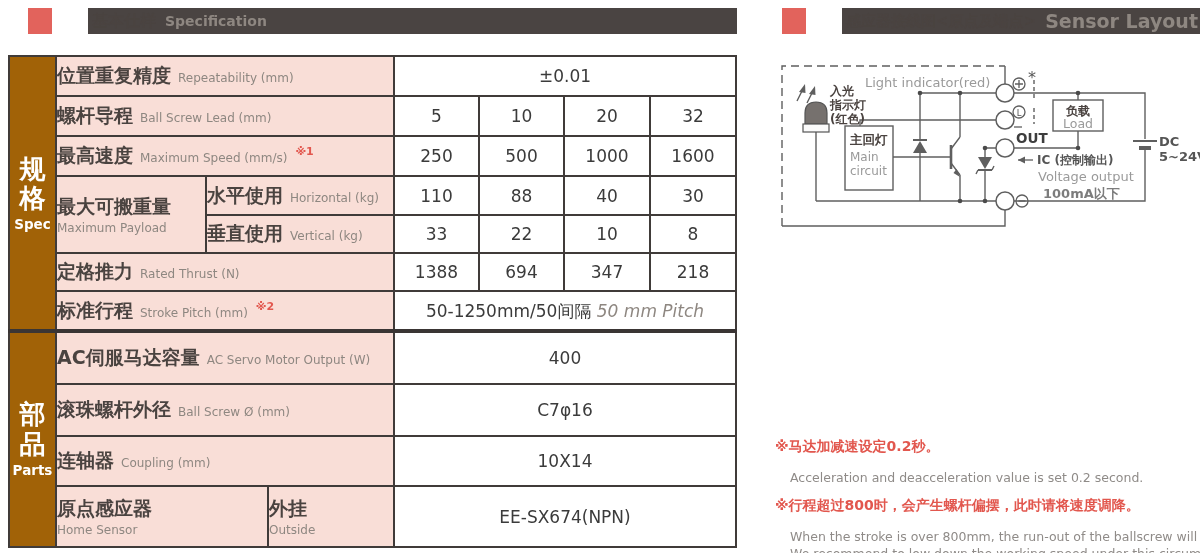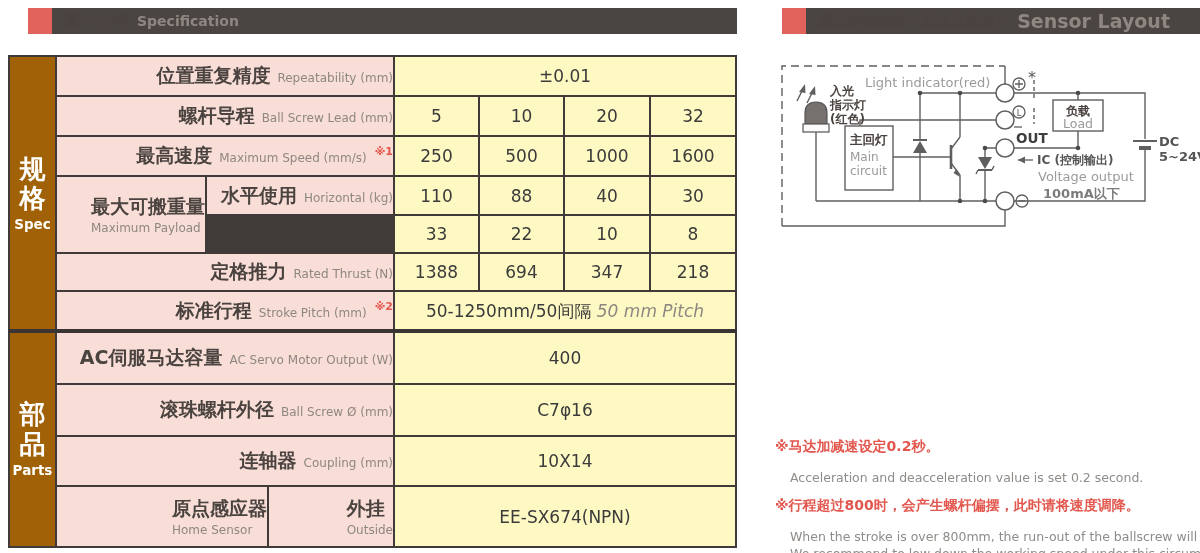--- a/index.html
+++ b/index.html
@@ -4,38 +4,38 @@
 <style>
   html,body{margin:0;padding:0;}
   body{
     width:1200px;height:553px;position:relative;background:#fff;
     font-family:"DejaVu Sans","Liberation Sans",sans-serif;
     -webkit-font-smoothing:antialiased;overflow:hidden;
   }
   
   .hdr{position:absolute;height:26px;display:flex;}
   .hdr .sq{width:24px;height:26px;background:#e2635c;flex:0 0 auto;}
-  .hdr .bar{flex:1;background:#4a4442;color:#fff;display:flex;align-items:center;padding-left:12px;gap:9px;white-space:nowrap;}
+  .hdr .bar{flex:1;background:#4a4442;color:#fff;display:flex;align-items:center;padding-left:4px;gap:9px;white-space:nowrap;margin-left:36px;}
   .hdr .zh{font-size:16px;font-weight:700;}
   .hdr .en{font-size:14px;font-weight:700;}
   .hdr-left{left:28px;top:8px;width:709px;}
   .hdr-right{left:782px;top:8px;width:418px;}
   .hdr-right .zh{font-size:15px;}
   .hdr-right .en{font-size:19px;}
 
   
   .spec-table{
     position:absolute;left:8px;top:55px;width:729px;height:493px;
     display:grid;box-sizing:border-box;
     grid-template-columns:45px 148px 60px 124px 83px 83px 84px 84px;
     grid-template-rows:38px 38px 38px 37px 36px 36px 38px 51px 50px 48px 59px;
     background:#403b39;padding:2px;gap:2px;
   }
-  .cell{background:#fef9c3;display:flex;align-items:center;justify-content:center;min-width:0;}
-  .label-cell{background:#f9ded7;justify-content:flex-end;padding-left:13px;box-sizing:border-box;}
+  .cell{background:#ffffff;display:flex;align-items:center;justify-content:center;min-width:0;}
+  .label-cell{background:#f9ded7;justify-content:flex-start;box-sizing:border-box;}
   .lbl{display:flex;align-items:baseline;gap:7px;white-space:nowrap;}
   .lbl2{display:flex;flex-direction:column;gap:1px;white-space:nowrap;}
   .zh{font-size:19px;font-weight:600;color:#4a4340;}
   .en{font-size:12px;color:#8e8781;}
   .ref{font-size:11px;font-weight:700;color:#e2574e;position:relative;top:-7px;margin-left:1px;}
   .value{font-size:17px;color:#3b3b3b;}
   .value .gray{color:#8e8781;}
   .sec{background:#a16207;color:#fff;flex-direction:column;gap:3px;}
   .sec-zh{font-size:26px;font-weight:700;width:30px;text-align:center;line-height:1.12;word-break:break-all;}
   .sec-en{font-size:13.5px;font-weight:600;}
@@ -121,20 +121,26 @@
     <div class="lbl">
         <span class="zh">水平使用</span>
         <span class="en">Horizontal (kg)</span>
       </div>
   </div>
   <div class="cell value" style="grid-column:5;grid-row:4">110</div>
   <div class="cell value" style="grid-column:6;grid-row:4">88</div>
   <div class="cell value" style="grid-column:7;grid-row:4">40</div>
   <div class="cell value" style="grid-column:8;grid-row:4">30</div>
 
+  <div class="cell label-cell" style="grid-column:3/5;grid-row:5">
+    <div class="lbl">
+        <span class="zh">垂直使用</span>
+        <span class="en">Vertical (kg)</span>
+      </div>
+  </div>
   <div class="cell value" style="grid-column:5;grid-row:5">33</div>
   <div class="cell value" style="grid-column:6;grid-row:5">22</div>
   <div class="cell value" style="grid-column:7;grid-row:5">10</div>
   <div class="cell value" style="grid-column:8;grid-row:5">8</div>
 
   <div class="cell label-cell" style="grid-column:2/5;grid-row:6">
     <div class="lbl">
         <span class="zh">定格推力</span>
         <span class="en">Rated Thrust (N)</span>
       </div>

